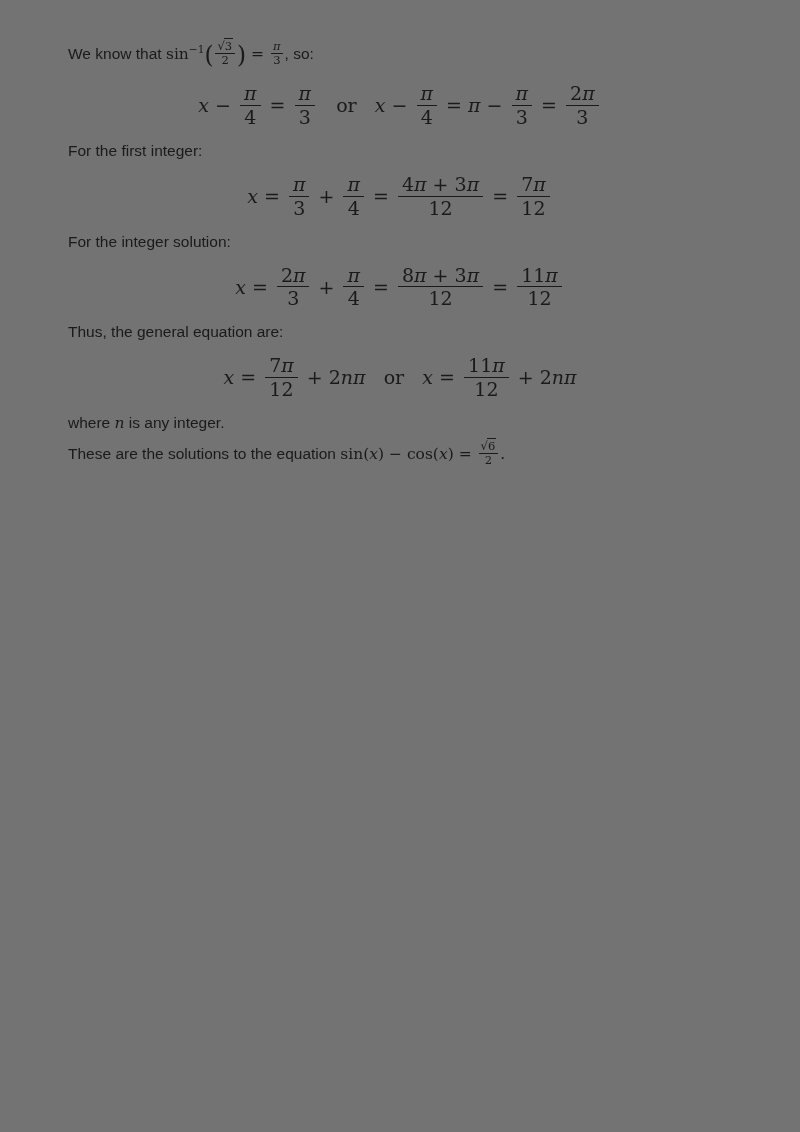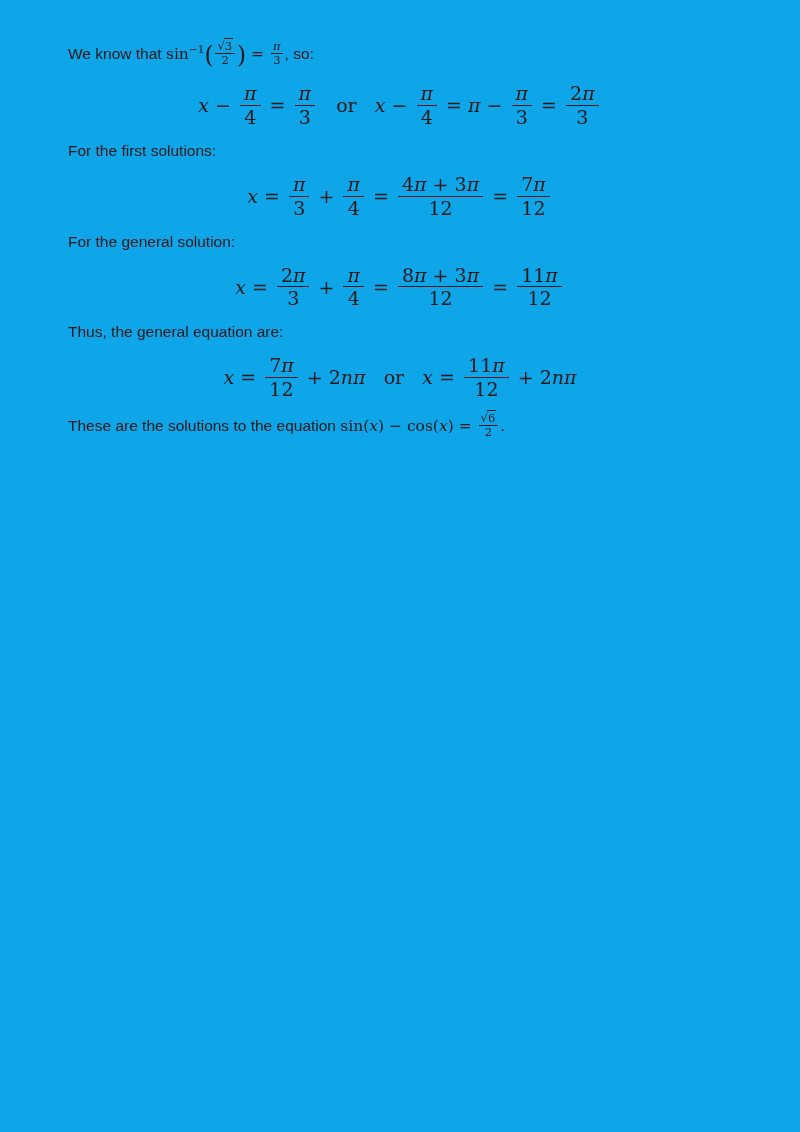--- a/index.html
+++ b/index.html
@@ -5,21 +5,21 @@
   html, body {
     margin: 0;
     padding: 0;
     background: #ffffff;
   }
   .page {
     position: relative;
     width: 800px;
     height: 1132px;
     box-sizing: border-box;
-    background: #0ea5e9;
+    background: #737373;
     color: #1a1a1a;
     font-family: "Liberation Sans", sans-serif;
     padding: 40px 68px 0 68px;
     overflow: hidden;
   }
   p.body-text {
     font-size: 15.5px;
     line-height: 1.3;
     margin: 10px 0 0 0;
   }
@@ -95,28 +95,29 @@
 </head>
 <body>
 
 <div class="page">
 
   <p class="body-text first"><span class="mt">We know that </span><span class="mr">sin</span><sup class="msup">−1</sup><span class="mr big">(</span><span class="frac"><span class="num"><span class="sqrt"><span class="radical">√</span><span class="sqrt-body"><span class="mr">3</span></span></span></span><span class="den"><span class="mr">2</span></span></span><span class="mr big">)</span><span class="mr"> = </span><span class="frac"><span class="num"><span class="mi">π</span></span><span class="den"><span class="mr">3</span></span></span><span class="mt">, so:</span></p>
 
   <div class="math-display"><span class="mi">x</span><span class="mr"> − </span><span class="frac"><span class="num"><span class="mi">π</span></span><span class="den"><span class="mr">4</span></span></span><span class="mr"> = </span><span class="frac"><span class="num"><span class="mi">π</span></span><span class="den"><span class="mr">3</span></span></span><span class="mr">&nbsp;&nbsp;&nbsp;or&nbsp;&nbsp;&nbsp;</span><span class="mi">x</span><span class="mr"> − </span><span class="frac"><span class="num"><span class="mi">π</span></span><span class="den"><span class="mr">4</span></span></span><span class="mr"> = </span><span class="mi">π</span><span class="mr"> − </span><span class="frac"><span class="num"><span class="mi">π</span></span><span class="den"><span class="mr">3</span></span></span><span class="mr"> = </span><span class="frac"><span class="num"><span class="mr">2</span><span class="mi">π</span></span><span class="den"><span class="mr">3</span></span></span></div>
 
 
-  <p class="body-text"><span class="mt">For the first solutions:</span></p>
+  <p class="body-text"><span class="mt">For the first integer:</span></p>
 
   <div class="math-display"><span class="mi">x</span><span class="mr"> = </span><span class="frac"><span class="num"><span class="mi">π</span></span><span class="den"><span class="mr">3</span></span></span><span class="mr"> + </span><span class="frac"><span class="num"><span class="mi">π</span></span><span class="den"><span class="mr">4</span></span></span><span class="mr"> = </span><span class="frac"><span class="num"><span class="mr">4</span><span class="mi">π</span><span class="mr"> + 3</span><span class="mi">π</span></span><span class="den"><span class="mr">12</span></span></span><span class="mr"> = </span><span class="frac"><span class="num"><span class="mr">7</span><span class="mi">π</span></span><span class="den"><span class="mr">12</span></span></span></div>
 
-  <p class="body-text"><span class="mt">For the general solution:</span></p>
+  <p class="body-text"><span class="mt">For the integer solution:</span></p>
 
   <div class="math-display"><span class="mi">x</span><span class="mr"> = </span><span class="frac"><span class="num"><span class="mr">2</span><span class="mi">π</span></span><span class="den"><span class="mr">3</span></span></span><span class="mr"> + </span><span class="frac"><span class="num"><span class="mi">π</span></span><span class="den"><span class="mr">4</span></span></span><span class="mr"> = </span><span class="frac"><span class="num"><span class="mr">8</span><span class="mi">π</span><span class="mr"> + 3</span><span class="mi">π</span></span><span class="den"><span class="mr">12</span></span></span><span class="mr"> = </span><span class="frac"><span class="num"><span class="mr">11</span><span class="mi">π</span></span><span class="den"><span class="mr">12</span></span></span></div>
 
   <p class="body-text"><span class="mt">Thus, the general equation are:</span></p>
 
   <div class="math-display"><span class="mi">x</span><span class="mr"> = </span><span class="frac"><span class="num"><span class="mr">7</span><span class="mi">π</span></span><span class="den"><span class="mr">12</span></span></span><span class="mr"> + 2</span><span class="mi">nπ</span><span class="mr">&nbsp;&nbsp;&nbsp;or&nbsp;&nbsp;&nbsp;</span><span class="mi">x</span><span class="mr"> = </span><span class="frac"><span class="num"><span class="mr">11</span><span class="mi">π</span></span><span class="den"><span class="mr">12</span></span></span><span class="mr"> + 2</span><span class="mi">nπ</span></div>
 
+  <p class="body-text"><span class="mt">where </span><span class="mi">n</span><span class="mt"> is any integer.</span></p>
 
   <p class="body-text conclusion"><span class="mt">These are the solutions to the equation </span><span class="mr">sin(</span><span class="mi">x</span><span class="mr">) − cos(</span><span class="mi">x</span><span class="mr">) = </span><span class="frac"><span class="num"><span class="sqrt"><span class="radical">√</span><span class="sqrt-body"><span class="mr">6</span></span></span></span><span class="den"><span class="mr">2</span></span></span><span class="mr">.</span></p>
 
 </div>
 
 </body></html>

